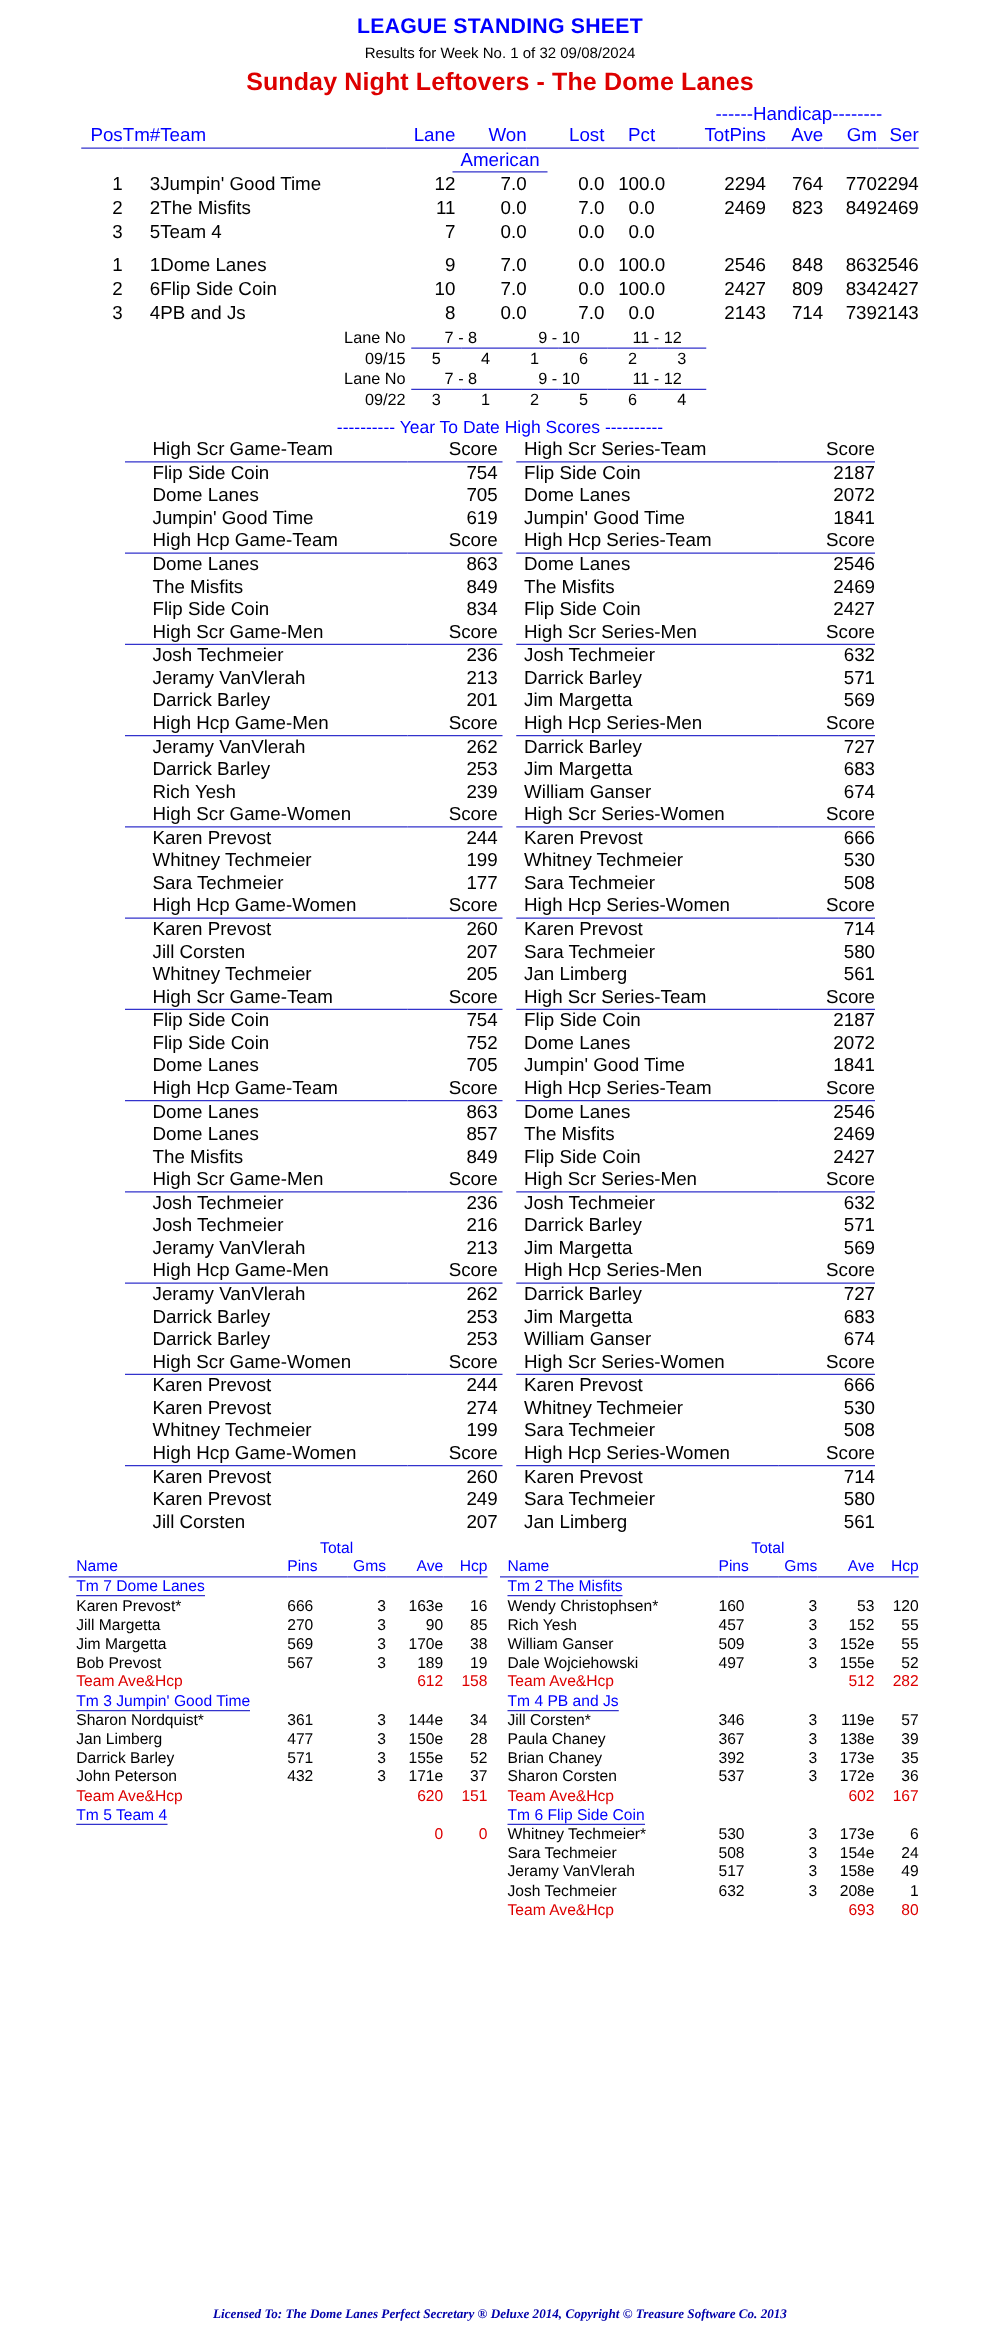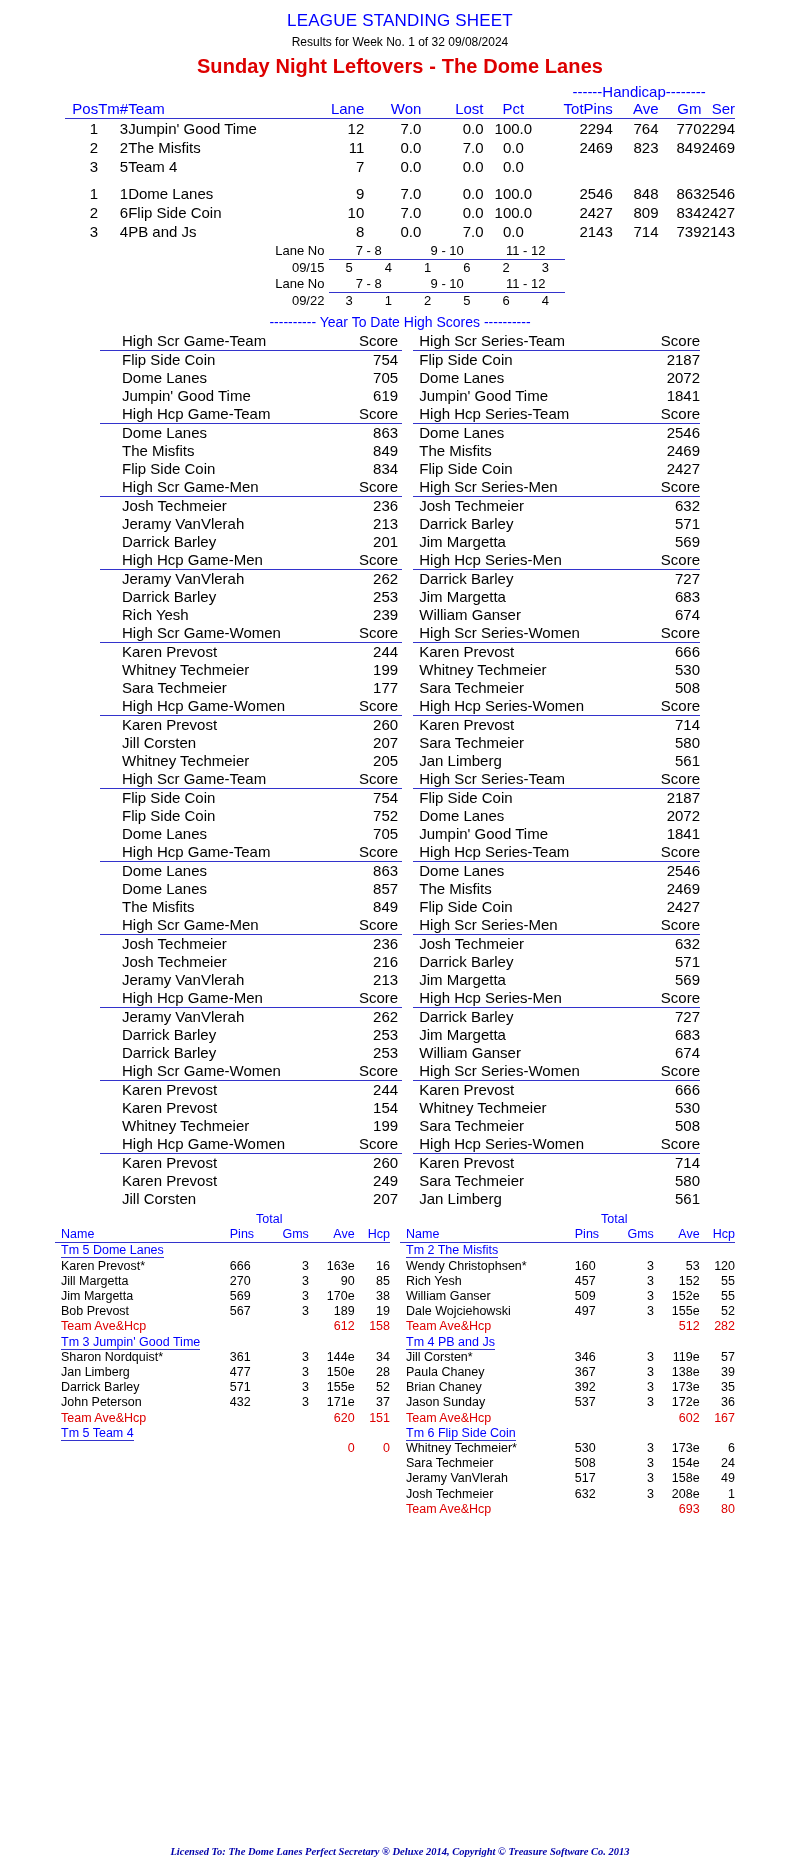--- a/index.html
+++ b/index.html
@@ -6,21 +6,21 @@
   body{
     width:800px;height:1869px;
     font-family:"Liberation Sans","DejaVu Sans",sans-serif;
     color:#000000;
     -webkit-font-smoothing:none;
   }
   .sheet{position:relative;width:800px;height:1869px;overflow:hidden;}
 
   
   .hdr{text-align:center;}
-  .hdr-title{color:#0000ff;font-weight:normal;font-size:17px;letter-spacing:.2px;padding-top:11px;}
+  .hdr-title{color:#0000ff;font-weight:bold;font-size:17px;letter-spacing:.2px;padding-top:11px;}
   .hdr-sub{color:#000000;font-size:12px;padding-top:4px;}
   .hdr-league{color:#dd0000;font-weight:bold;font-size:20px;padding-top:6px;letter-spacing:.1px;}
   .ul{border-bottom:1.5px solid #3333cc;}
 
   
   table{border-collapse:collapse;}
   .stand{width:670px;margin:0 auto;font-size:15px;margin-top:6px;}
   .stand td,.stand th{padding:0;line-height:19px;font-weight:normal;}
   .stand .hrow td{color:#0000ff;vertical-align:bottom;}
   .stand .hcaprow td{color:#0000ff;font-size:15px;line-height:15px;text-align:center;}
@@ -114,20 +114,23 @@
       <td class="c-won ul">Won</td>
       <td class="c-lost ul">Lost</td>
       <td class="c-pct ul">Pct</td>
       <td class="c-tot ul">TotPins</td>
       <td class="c-ave ul">Ave</td>
       <td class="c-gm ul">Gm</td>
       <td class="c-ser ul">Ser</td>
     </tr>
     </tbody>
       <tbody id="standings-body">
+        <tr class="divrow">
+          <td colspan="11"><span class="divname">American</span></td>
+        </tr>
         <tr>
           <td class="c-pos">1</td>
           <td class="c-tm">3</td>
           <td class="c-team">Jumpin' Good Time</td>
           <td class="c-lane">12</td>
           <td class="c-won">7.0</td>
           <td class="c-lost">0.0</td>
           <td class="c-pct">100.0</td>
           <td class="c-tot">2294</td>
           <td class="c-ave">764</td>
@@ -544,21 +547,21 @@
         </tr>
         <tr>
           <td class="n1">Karen Prevost</td>
           <td class="s1">244</td>
           <td class="gap"></td>
           <td class="n2">Karen Prevost</td>
           <td class="s2">666</td>
         </tr>
         <tr>
           <td class="n1">Karen Prevost</td>
-          <td class="s1">154</td>
+          <td class="s1">274</td>
           <td class="gap"></td>
           <td class="n2">Whitney Techmeier</td>
           <td class="s2">530</td>
         </tr>
         <tr>
           <td class="n1">Whitney Techmeier</td>
           <td class="s1">199</td>
           <td class="gap"></td>
           <td class="n2">Sara Techmeier</td>
           <td class="s2">508</td>
@@ -607,21 +610,21 @@
                   <td class="rhcp"></td>
                 </tr>
                 <tr class="rhdr">
                   <td class="rname">Name</td>
                   <td class="rpins">Pins</td>
                   <td class="rgms">Gms</td>
                   <td class="rave">Ave</td>
                   <td class="rhcp">Hcp</td>
                 </tr>
                 <tr class="teamhdr">
-                  <td class="rname"><span>Tm 5 Dome Lanes</span></td>
+                  <td class="rname"><span>Tm 7 Dome Lanes</span></td>
                   <td class="rpins"></td>
                   <td class="rgms"></td>
                   <td class="rave"></td>
                   <td class="rhcp"></td>
                 </tr>
                 <tr>
                   <td class="rname">Karen Prevost*</td>
                   <td class="rpins">666</td>
                   <td class="rgms">3</td>
                   <td class="rave">163e</td>
@@ -815,21 +818,21 @@
                   <td class="rhcp"></td>
                 </tr>
                 <tr>
                   <td class="rname">Brian Chaney</td>
                   <td class="rpins">392</td>
                   <td class="rgms">3</td>
                   <td class="rave">173e</td>
                   <td class="rhcp">35</td>
                 </tr>
                 <tr>
-                  <td class="rname">Jason Sunday</td>
+                  <td class="rname">Sharon Corsten</td>
                   <td class="rpins">537</td>
                   <td class="rgms">3</td>
                   <td class="rave">172e</td>
                   <td class="rhcp">36</td>
                 </tr>
                 <tr class="totline">
                   <td class="rname">Team Ave&amp;Hcp</td>
                   <td class="rpins"></td>
                   <td class="rgms"></td>
                   <td class="rave">602</td>

